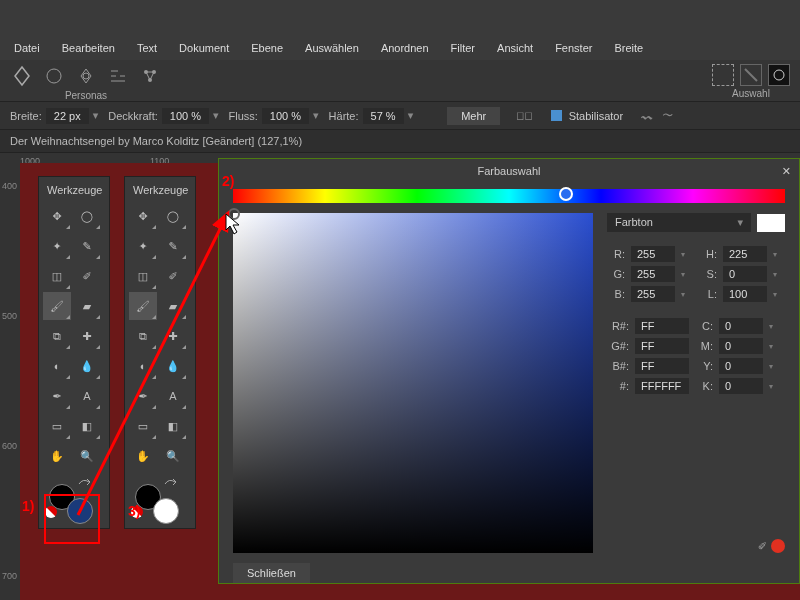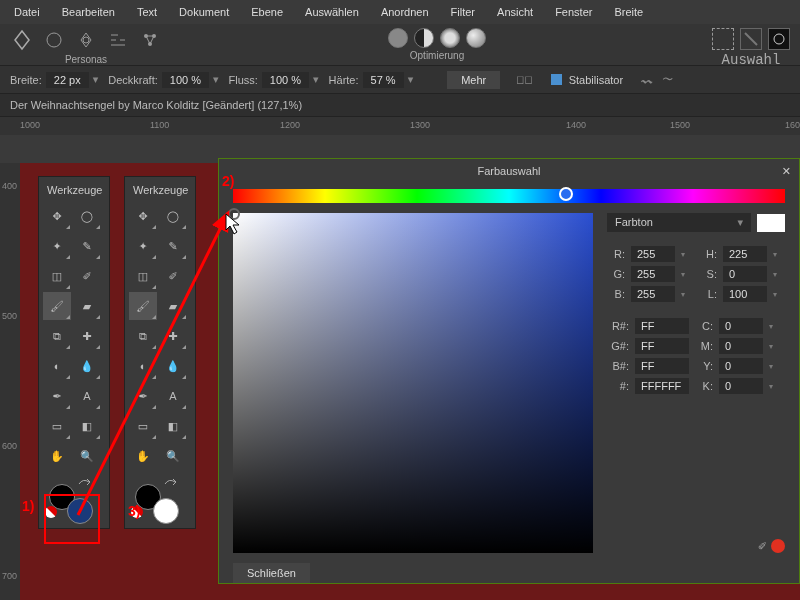--- a/index.html
+++ b/index.html
@@ -1,17 +1,17 @@
 <!DOCTYPE html>
 <html><head>
 <meta charset="utf-8">
 <style>
 * { margin:0; padding:0; box-sizing:border-box; font-family:Arial,sans-serif; }
 body { background:#3a3a3a; color:#ccc; width:800px; height:600px; overflow:hidden; position:relative; font-size:11px; }
-.menubar { display:flex; gap:22px; padding:6px 14px; background:#3a3a3a; }
+.menubar { display:flex; gap:22px; padding:6px 14px; background:#3a3a3a;margin-top:36px; }
 .menubar span { color:#ddd; cursor:pointer; }
 .topbar { display:flex; padding:4px 10px; background:#353535; height:42px; border-bottom:1px solid #222; }
 .persona-group { display:flex; gap:8px; align-items:center; }
 .persona-icon { width:24px; height:24px; display:flex; align-items:center; justify-content:center; color:#999; }
 .sec-label { display:flex; flex-direction:column; align-items:center; }
 .spacer { flex:1; }
 .opt-group { display:flex; gap:6px; }
 .opt-circle { width:20px; height:20px; border-radius:50%; border:1px solid #777; }
 .sel-group { display:flex; gap:6px; }
 .sel-box { width:22px; height:22px; border:1px solid #666; }
@@ -110,41 +110,32 @@
             <circle cx="6" cy="6" r="2" fill="#999"></circle>
             <circle cx="14" cy="6" r="2" fill="#999"></circle>
             <circle cx="10" cy="14" r="2" fill="#999"></circle>
             <path d="M6 6 L14 6 L10 14 Z" fill="none" stroke="#999"></path>
           </svg>
         </div>
     </div>
     <span style="font-size:10px;color:#aaa;margin-top:2px;">Personas</span>
   </div>
   <div class="spacer"></div>
-  <div class="sec-label">
-    <div class="opt-group">
-      <div class="opt-circle" style="background:linear-gradient(#888 50%,#888 50%);"></div>
-      <div class="opt-circle" style="background:linear-gradient(to right,#222 50%,#ddd 50%);"></div>
-      <div class="opt-circle" style="background:radial-gradient(circle,#ddd 40%,#555 90%);"></div>
-      <div class="opt-circle" style="background:radial-gradient(circle at 35% 35%,#eee,#777);"></div>
-    </div>
-    <span style="font-size:10px;color:#aaa;margin-top:2px;">Optimierung</span>
-  </div>
   <div class="spacer"></div>
   <div class="sec-label">
     <div class="sel-group">
       <div class="sel-box" style="border:1px dashed #999;"></div>
       <div class="sel-box"><svg width="20" height="20">
             <path d="M4 4 L16 16" stroke="#777" stroke-width="2"></path>
           </svg></div>
       <div class="sel-box" style="background:#111;"><svg width="20" height="20">
             <circle cx="10" cy="10" r="5" fill="none" stroke="#ccc"></circle>
           </svg></div>
     </div>
-    <span style="font-size:14px;color:#aaa;margin-top:2px;font-family:Liberation Mono, monospace;">Auswahl</span>
+    <span style="font-size:10px;color:#aaa;margin-top:2px;">Auswahl</span>
   </div>
 </div>
 
 <div class="propbar">
   <span class="lbl">Breite:</span>
   <span class="val">22 px</span>
     <span class="dd">▾</span>
   <span class="lbl">Deckkraft:</span>
   <span class="val">100 %</span>
     <span class="dd">▾</span>

